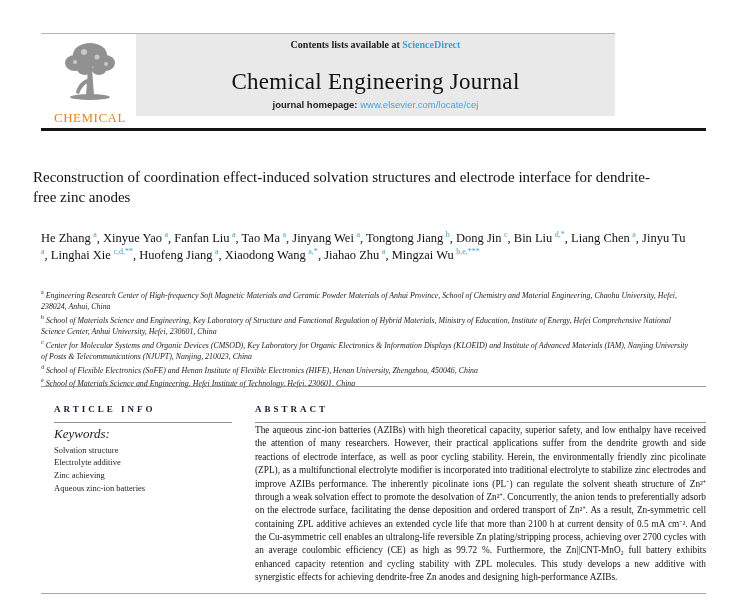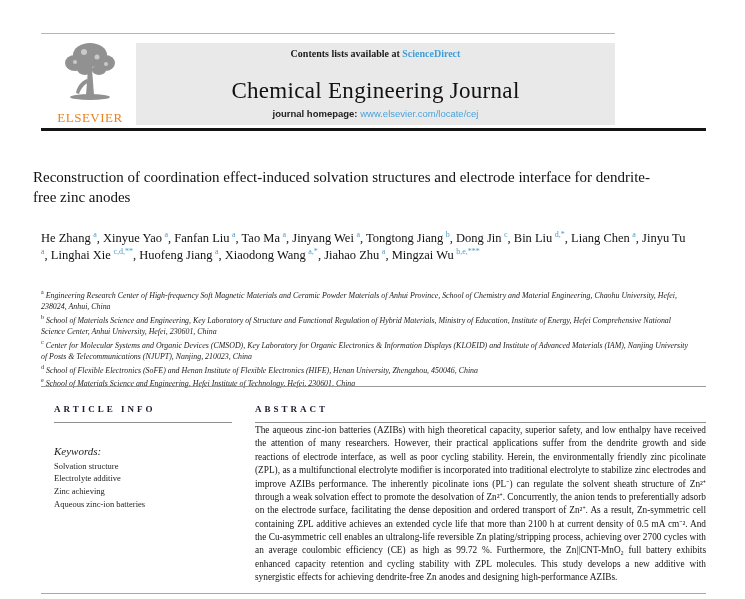--- a/index.html
+++ b/index.html
@@ -16,21 +16,21 @@
   .top-rule { position:absolute; left:41px; top:33px; width:574px; height:1px; background:#b5b5b5; }
 
   
   .elsevier-block { position:absolute; left:44px; top:39px; width:92px; height:88px; text-align:center; }
   .elsevier-tree { display:block; margin:0 auto; }
   .elsevier-word {
     font-size:13px; color:#e8821c; letter-spacing:.5px; margin-top:1px;
     font-family:"Liberation Serif", serif;
   }
   .banner {
-    position:absolute; left:136px; top:43px; width:479px; height:82px;
+    position:absolute; left:136px; top:34px; width:479px; height:82px;
     background:#e9e9e9; text-align:center;
   }
   .contents-line { margin-top:5px; font-size:10px; font-weight:bold; color:#1a1a1a; }
   .contents-line a { color:#3f9fd8; text-decoration:none; font-weight:bold; }
   .banner-title { margin-top:19px; font-size:23px; color:#111; letter-spacing:.3px; }
   .homepage-line {
     position:absolute; bottom:6px; left:0; width:100%;
     font-family:"Liberation Sans", sans-serif; font-size:9.5px; font-weight:bold; color:#222;
   }
   .homepage-line a { color:#4aa3dc; text-decoration:none; font-weight:normal; }
@@ -80,21 +80,21 @@
 
   
   .columns { position:absolute; left:41px; top:404px; width:665px; }
   .left-col { position:absolute; left:13px; top:0; width:178px; }
   .right-col { position:absolute; left:214px; top:0; width:451px; }
   .section-heading {
     font-size:9px; font-weight:bold; letter-spacing:3px; color:#1a1a2e;
     font-family:"Liberation Serif", serif;
   }
   .head-rule { height:1px; background:#8f8f8f; margin-top:8px; }
-  .keywords-label { margin-top:20px; font-size:11px; font-style:italic; line-height:1.5; }
+  .keywords-label { margin-top:1px; font-size:13px; font-style:italic; line-height:1.5; }
   .keywords-list { list-style:none; font-size:8.5px; line-height:1.5; }
   .abstract-text {
     margin-top:1px; font-size:9.3px; line-height:1.44; text-align:justify; color:#141414;
   }
   .bottom-rule { position:absolute; left:41px; top:593px; width:665px; height:1px; background:#a8a8a8; }
 </style>
 </head>
 <body>
 
 <div class="page">
@@ -114,21 +114,21 @@
         <path d="M30 40 C24 42 20 48 19 54 L22 55 C24 49 28 45 31 44 Z"></path>
         <ellipse cx="33" cy="58" rx="20" ry="3"></ellipse>
       </g>
       <g fill="#c9c9c9">
         <circle cx="27" cy="13" r="3"></circle>
         <circle cx="40" cy="18" r="2.5"></circle>
         <circle cx="18" cy="23" r="2"></circle>
         <circle cx="49" cy="25" r="2"></circle>
       </g>
     </svg>
-    <div class="elsevier-word">ELSEVIER</div>
+    <div class="elsevier-word">CHEMICAL</div>
   </div>
 
   <div class="banner">
     <div class="contents-line">
       <span>Contents lists available at</span>
       <a href="#">ScienceDirect</a>
     </div>
     <div class="banner-title">Chemical Engineering Journal</div>
     <div class="homepage-line">
       <span>journal homepage:</span>

